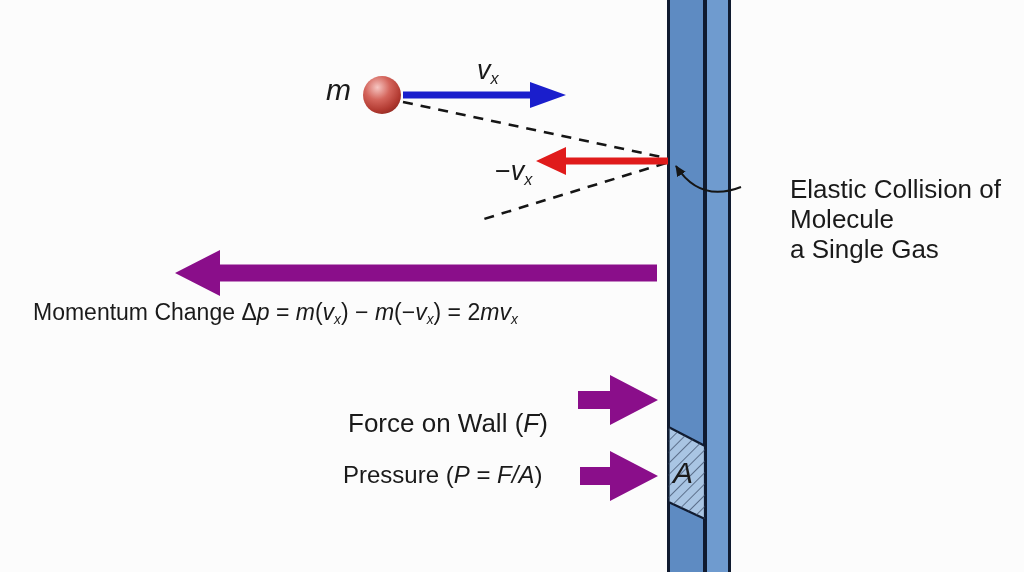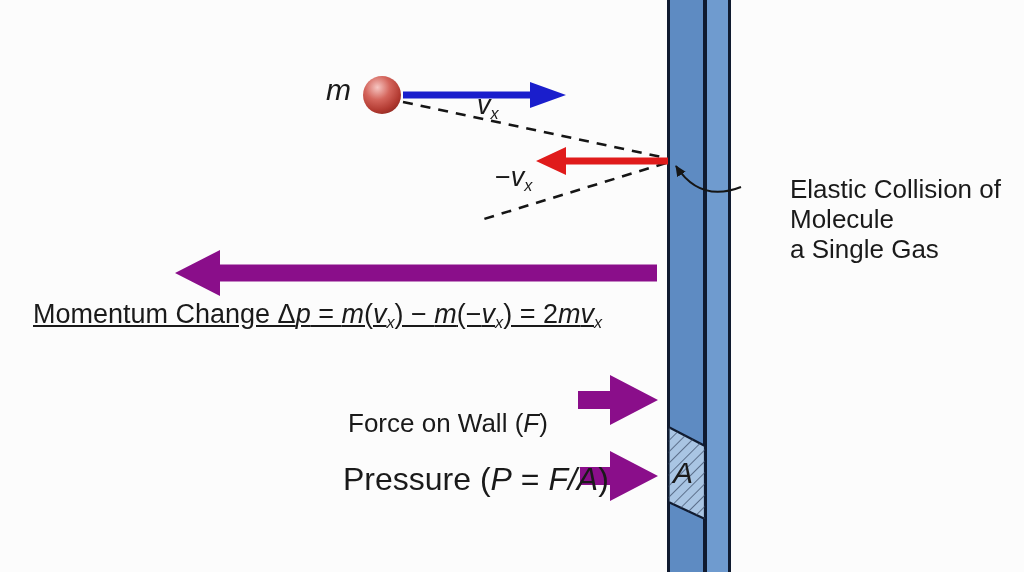--- a/index.html
+++ b/index.html
@@ -9,26 +9,26 @@
     position:relative; width:1024px; height:572px;
     background:#fcfcfc; overflow:hidden;
     font-family:"Liberation Sans", sans-serif;
     color:#1a1a1a;
   }
   .gfx { position:absolute; left:0; top:0; width:1024px; height:572px; }
   .lbl { position:absolute; white-space:nowrap; line-height:1.15; }
   .it  { font-style:italic; }
   .sb  { font-size:0.6em; vertical-align:-0.28em; }
   .mass     { left:326px; top:73px;  font-size:30px; }
-  .vel      { left:477px; top:55px;  font-size:27px;margin-top:35px; }
-  .rebound  { left:495px; top:162px; font-size:27px; }
+  .vel      { left:477px; top:55px;  font-size:27px; }
+  .rebound  { left:495px; top:156px; font-size:27px; }
   .note     { left:790px; top:174px; font-size:26px; line-height:30px; }
-  .momentum { left:33px;  top:299px; font-size:27px;text-decoration:underline; }
+  .momentum { left:33px;  top:299px; font-size:23px; }
   .force    { left:348px; top:409px; font-size:26px; }
-  .pressure { left:343px; top:461px; font-size:32px; }
+  .pressure { left:343px; top:461px; font-size:24px; }
   .area     { left:673px; top:456px; font-size:30px; }
 </style>
 </head>
 <body>
 
 <div class="canvas">
 
   <svg class="gfx" viewBox="0 0 1024 572">
     <defs>
       <radialGradient id="ballGrad" cx="38%" cy="30%" r="78%">

